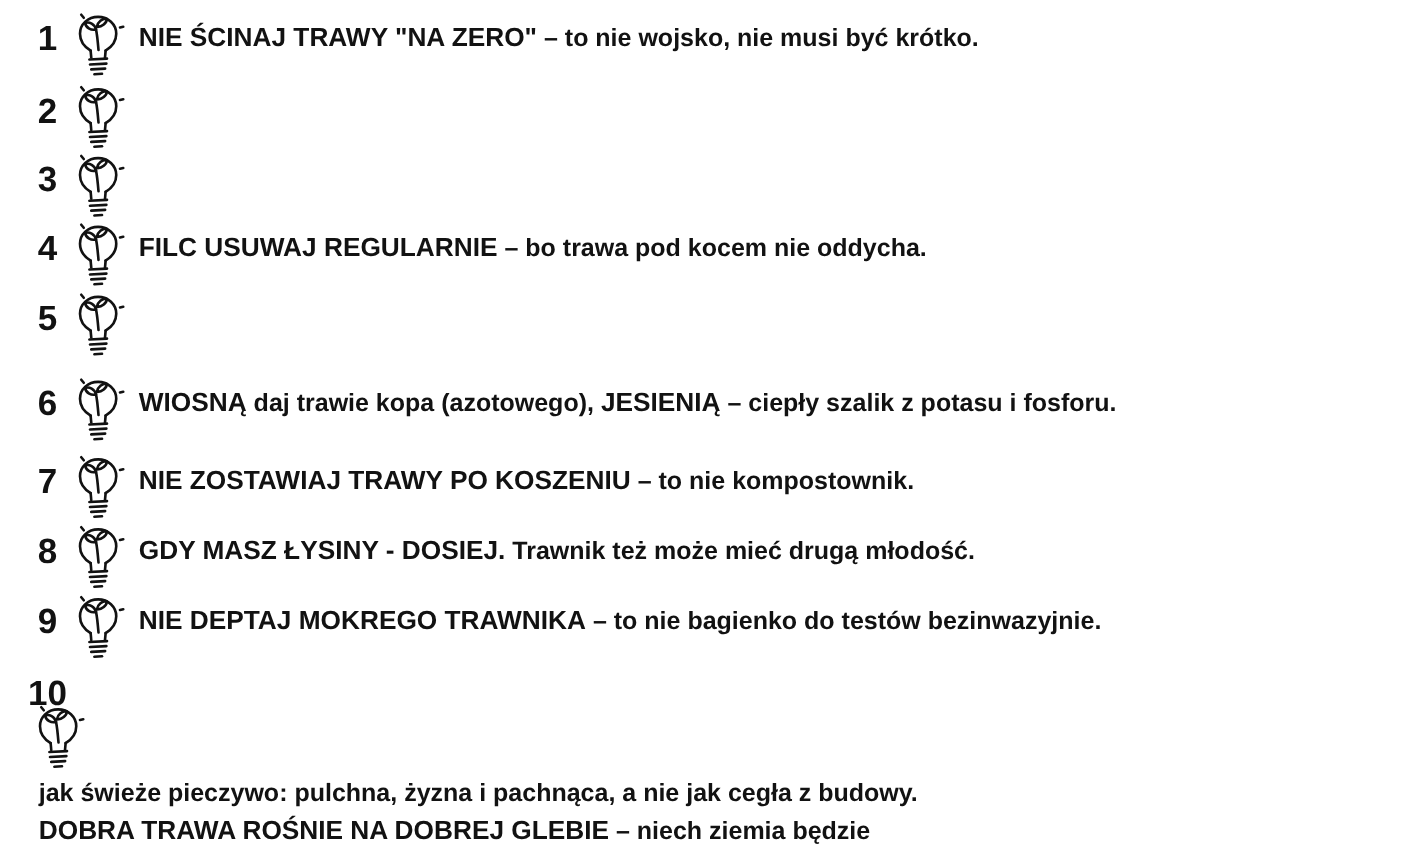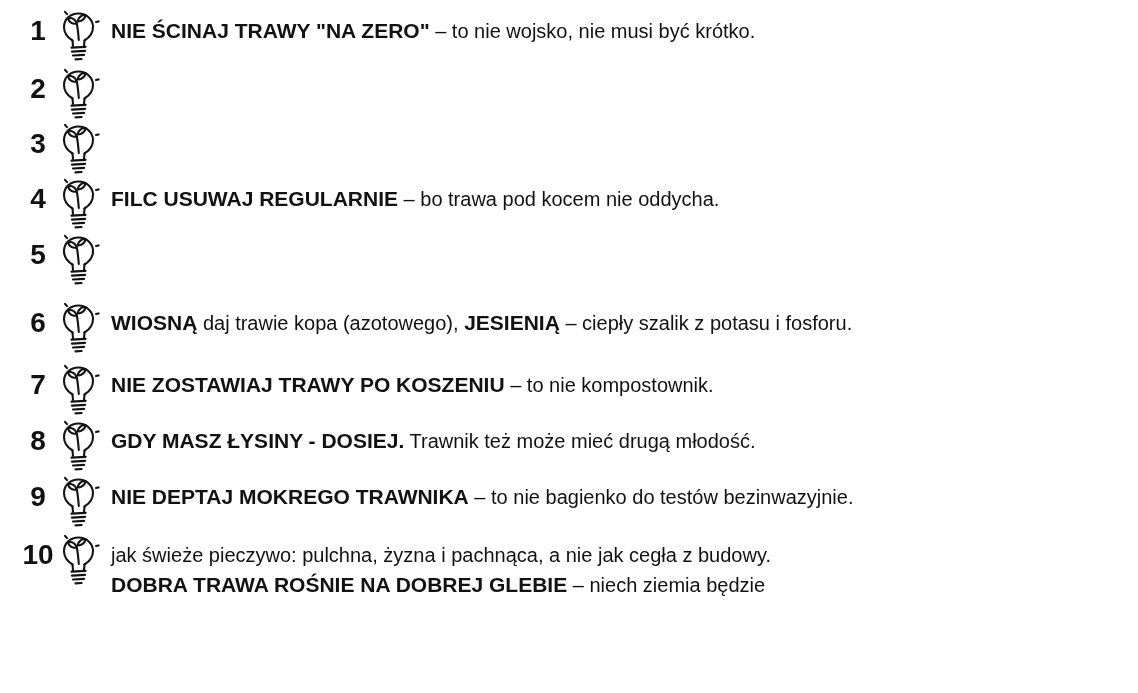--- a/index.html
+++ b/index.html
@@ -30,21 +30,21 @@
   }
   #list .row:nth-child(1)  { margin-bottom:8px; }
   #list .row:nth-child(2)  { margin-bottom:5px; }
   #list .row:nth-child(3)  { margin-bottom:5px; }
   #list .row:nth-child(4)  { margin-bottom:6px; }
   #list .row:nth-child(5)  { margin-bottom:18px; }
   #list .row:nth-child(6)  { margin-bottom:12px; }
   #list .row:nth-child(7)  { margin-bottom:6px; }
   #list .row:nth-child(8)  { margin-bottom:6px; }
   #list .row:nth-child(9)  { margin-bottom:8px; }
-  #list .row:nth-child(10) { margin-bottom:0; }
+  #list .row:nth-child(10) { margin-bottom:0;flex-direction:column; }
   .num {
     flex:none;
     width:32px;
     text-align:center;
     font-weight:700;
     font-size:28px;
     line-height:30px;
   }
   .bulb-wrap {
     flex:none;
@@ -55,21 +55,21 @@
   .bulb-wrap svg { display:block; width:46px; height:56px; }
   .text {
     margin-left:9px;
     min-width:0;
   }
   .line {
     font-size:20px;
     line-height:30px;
     white-space:nowrap;
   }
-  .seg { font-weight:400; }
+  .seg { font-weight:700; }
   .seg.bold { font-weight:700; font-size:21px; }
 </style>
 </head>
 <body>
 
 <div class="canvas">
   <div id="list">
   <div class="row">
     <span class="num">1</span>
     <span class="bulb-wrap">

